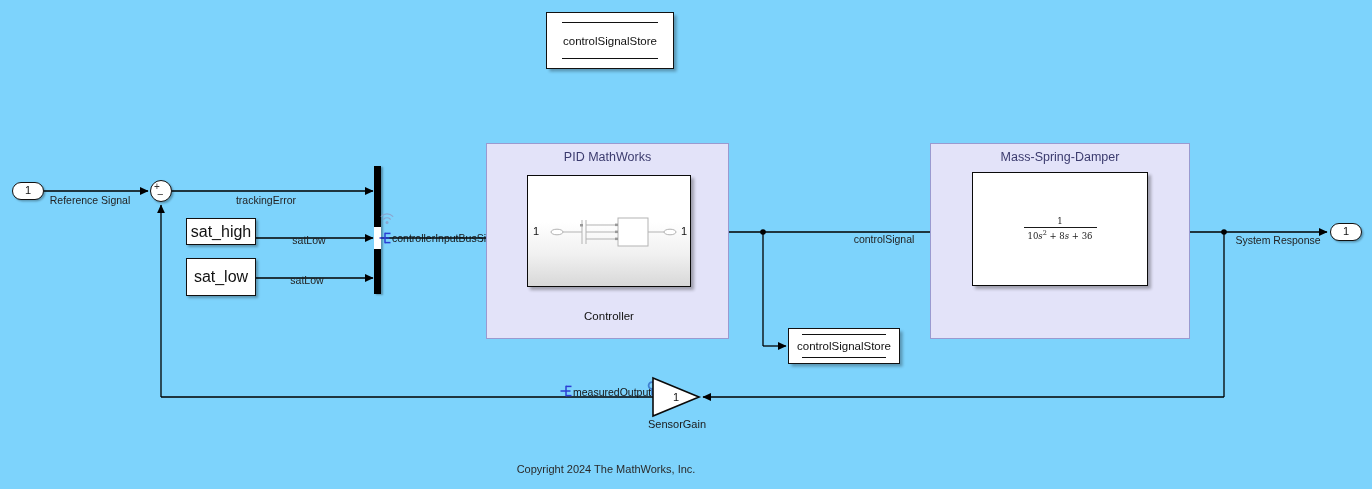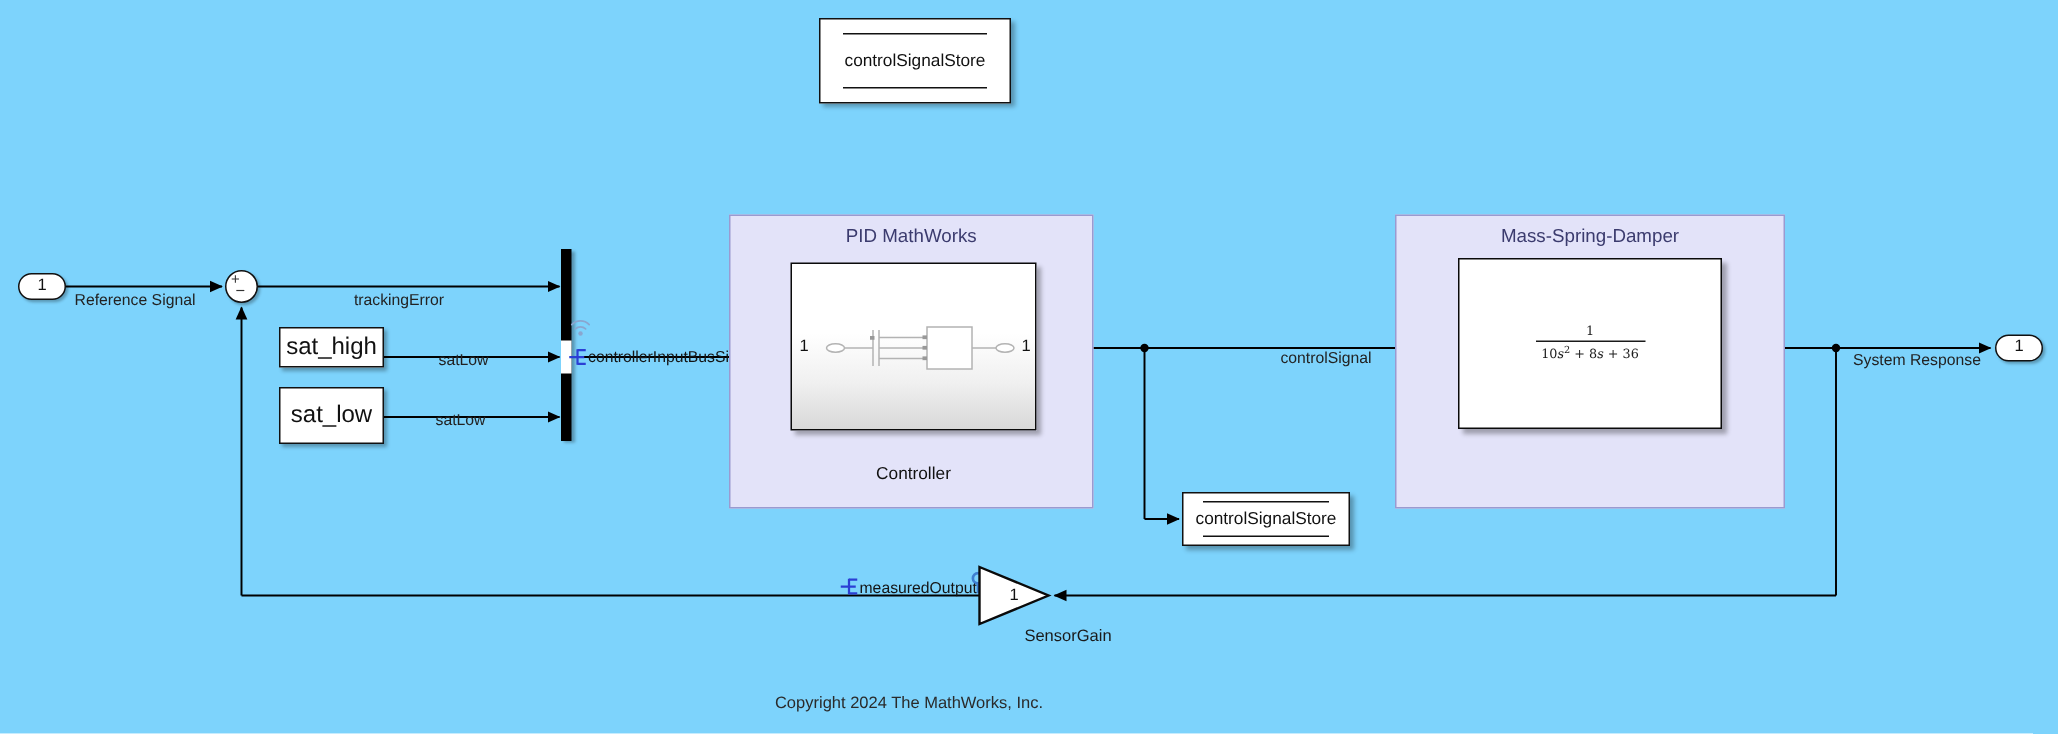--- a/index.html
+++ b/index.html
@@ -27,21 +27,20 @@
     pointer-events: none;
   }
 
   
   .lbl {
     position: absolute;
     font-size: 11px;
     color: #1a1a1a;
     white-space: nowrap;
     line-height: 13px;
-    margin-left: 35px;
   }
   .lbl.center { transform: translateX(-50%); }
 
   .sig-lbl {
     position: absolute;
     font-size: 10.5px;
     color: #222222;
     white-space: nowrap;
     transform: translateX(-50%);
   }

